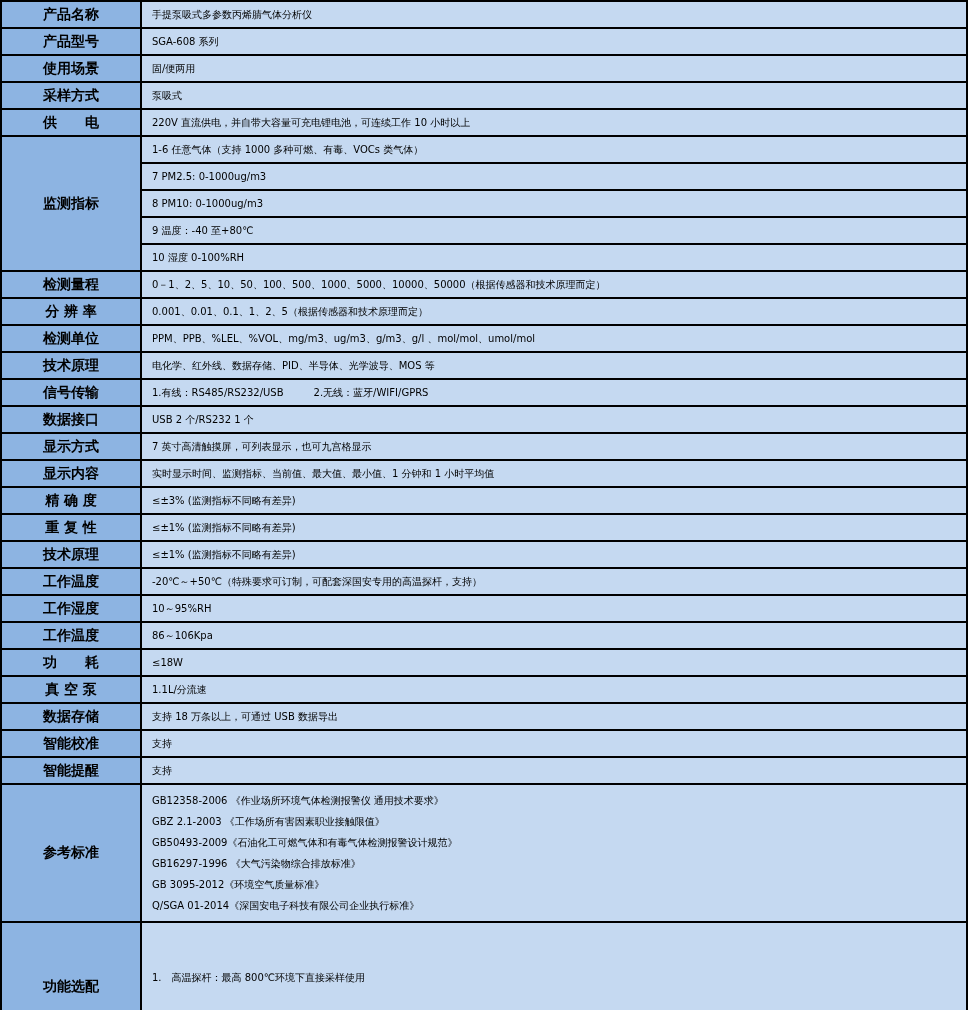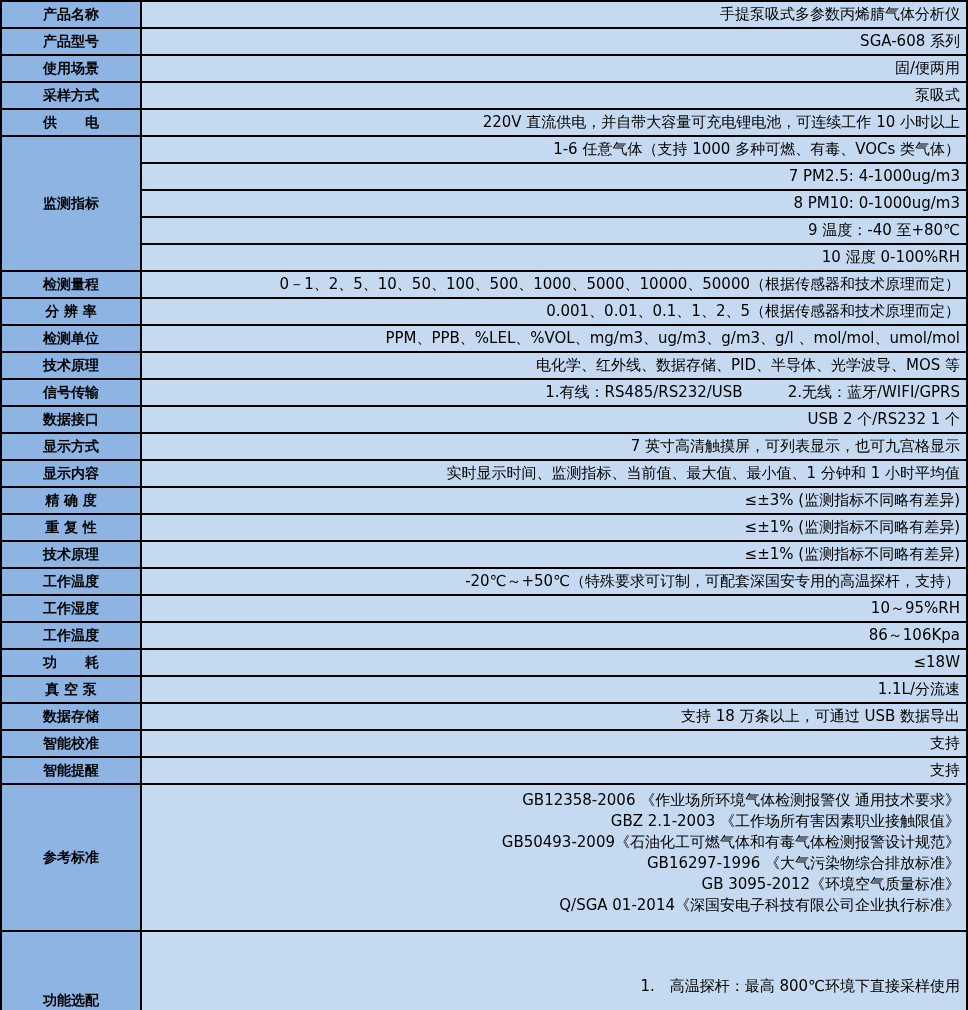--- a/index.html
+++ b/index.html
@@ -15,28 +15,28 @@
   }
   .spec-table th {
     background: var(--label-bg, #8DB4E2);
     font-size: 14px;
     font-weight: bold;
     text-align: center;
     padding: 0 2px;
   }
   .spec-table td {
     background: var(--value-bg, #C5D9F1);
-    font-size: 15px;
-    text-align: right;
+    font-size: 10px;
+    text-align: left;
     padding: 2px 6px 2px 10px;
     line-height: 1.35;
   }
   col.label-col { width: 140px; }
   tr.std { height: 27px; }
-  td.multiline { padding-top: 5px; padding-bottom: 14px; }
+  td.multiline { padding-top: 5px; padding-bottom: 5px; }
   td.multiline div { line-height: 21px; }
   td.options div { line-height: 19px; margin-top: 40px; }
 </style>
 </head>
 <body>
 
 <table class="spec-table">
   <colgroup>
       <col class="label-col">
       <col>
@@ -62,21 +62,21 @@
   <tr class="std">
     <th>供　　电</th>
     <td>220V 直流供电，并自带大容量可充电锂电池，可连续工作 10 小时以上</td>
   </tr>
 
   <tr class="std">
     <th rowspan="5">监测指标</th>
     <td>1-6 任意气体（支持 1000 多种可燃、有毒、VOCs 类气体）</td>
   </tr>
   <tr class="std">
-    <td>7 PM2.5: 4-1000ug/m3</td>
+    <td>7 PM2.5: 0-1000ug/m3</td>
   </tr>
   <tr class="std">
     <td>8 PM10: 0-1000ug/m3</td>
   </tr>
   <tr class="std">
     <td>9 温度：-40 至+80℃</td>
   </tr>
   <tr class="std">
     <td>10 湿度 0-100%RH</td>
   </tr>

